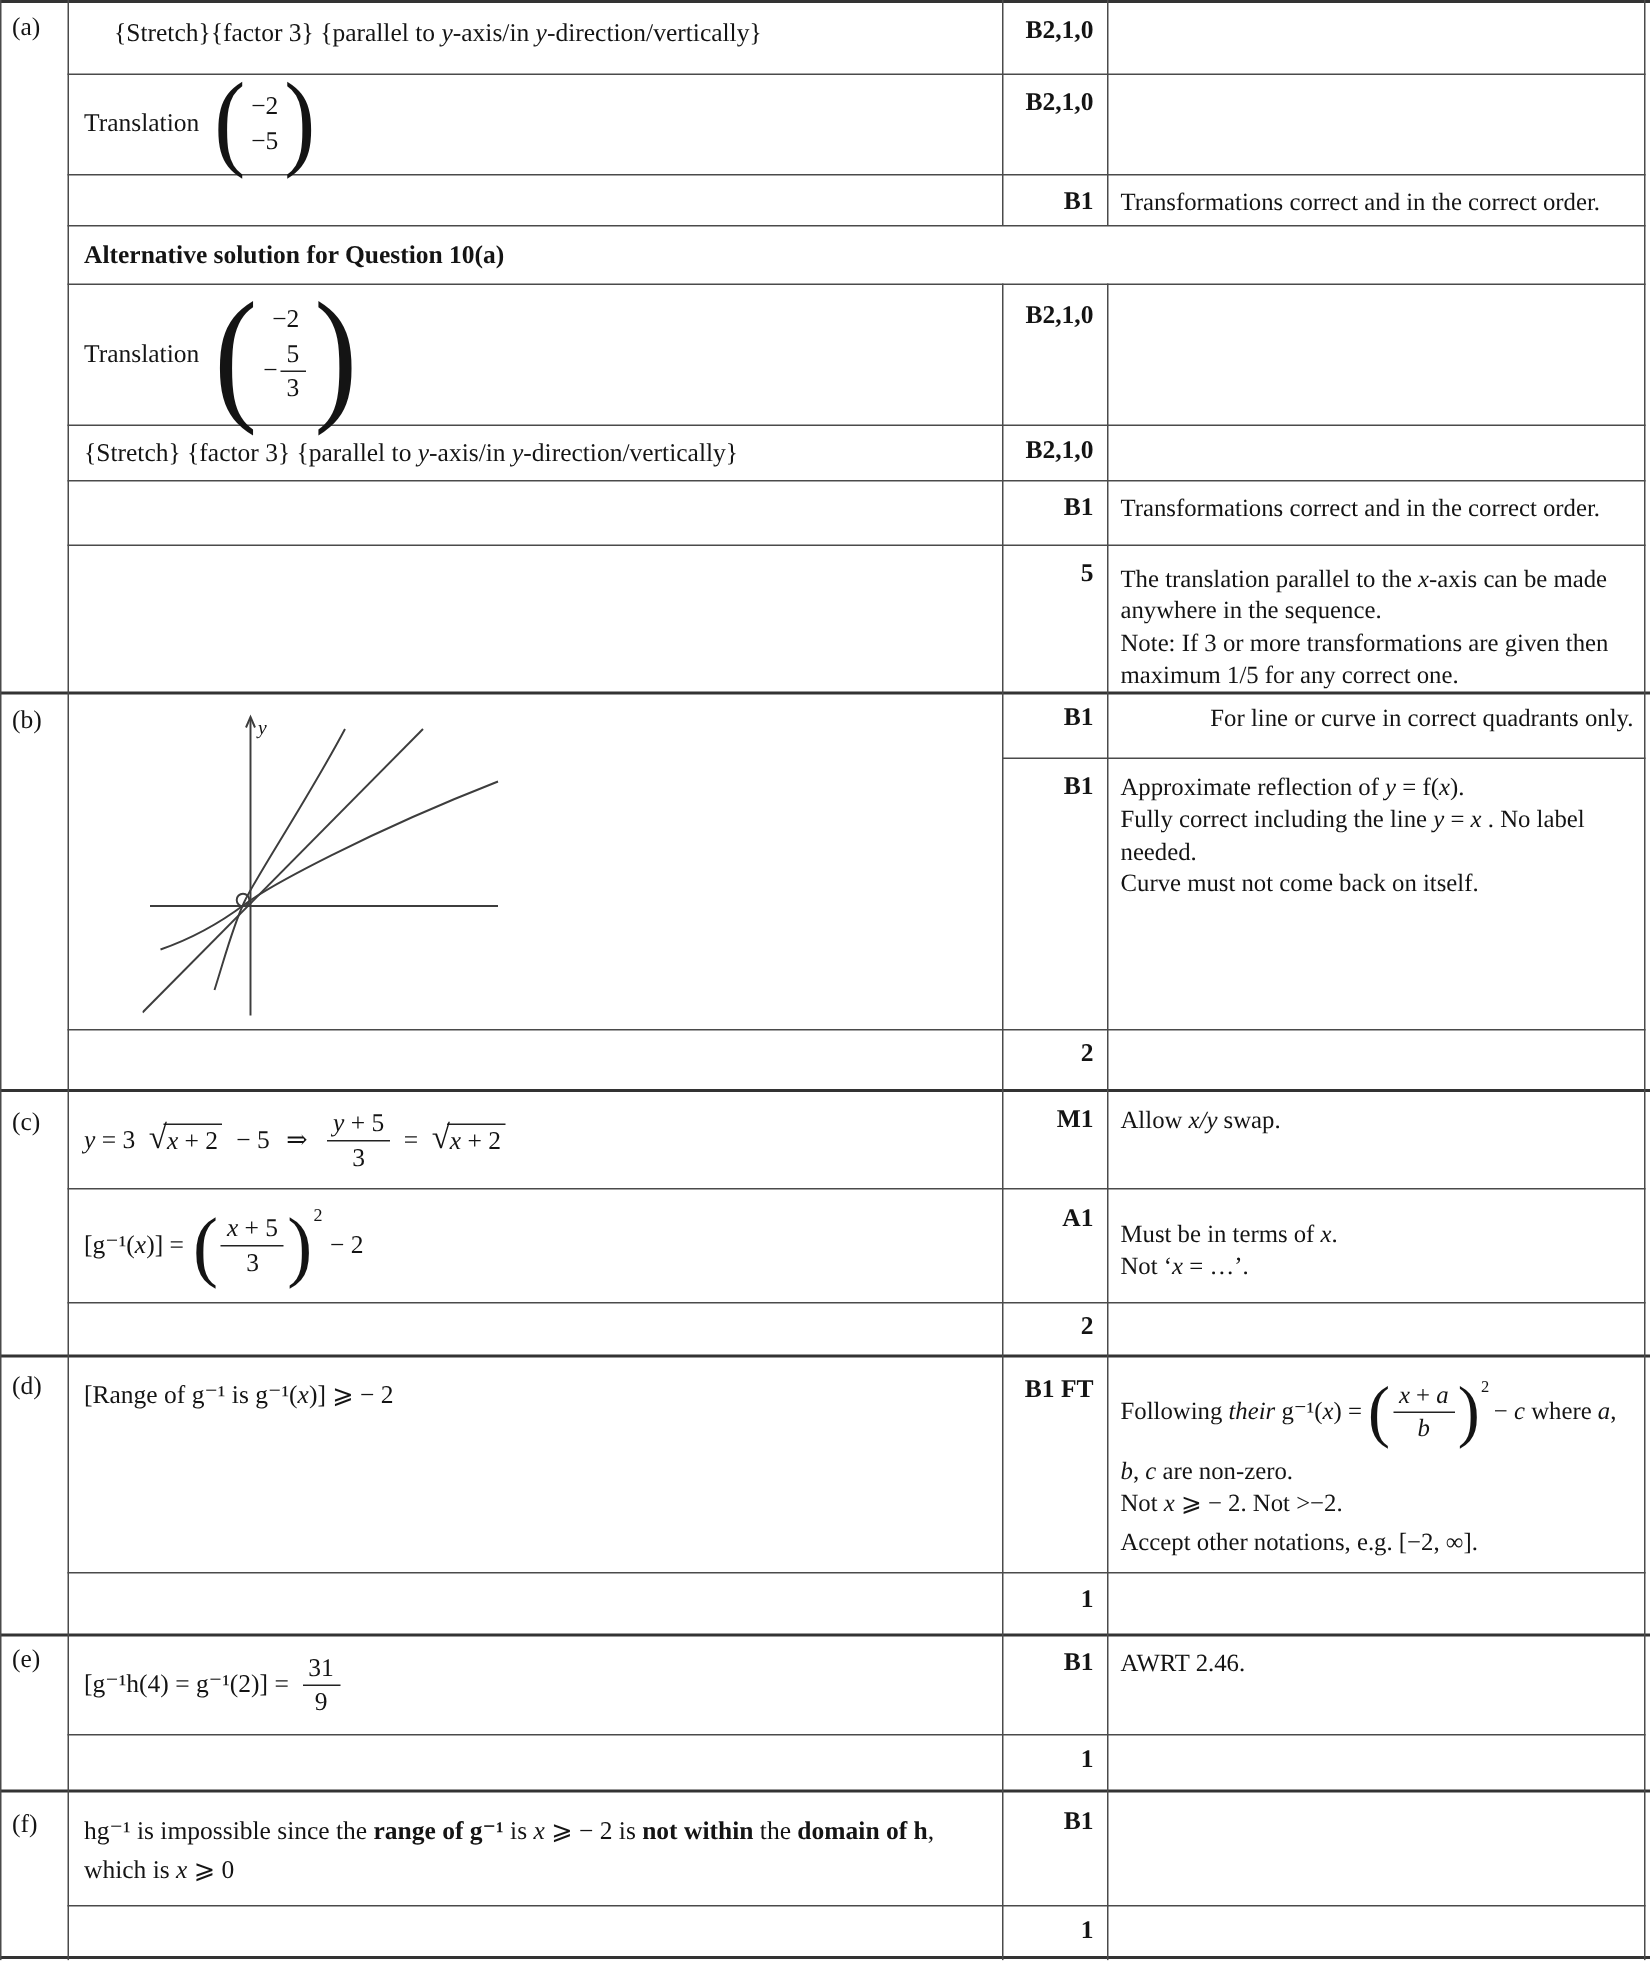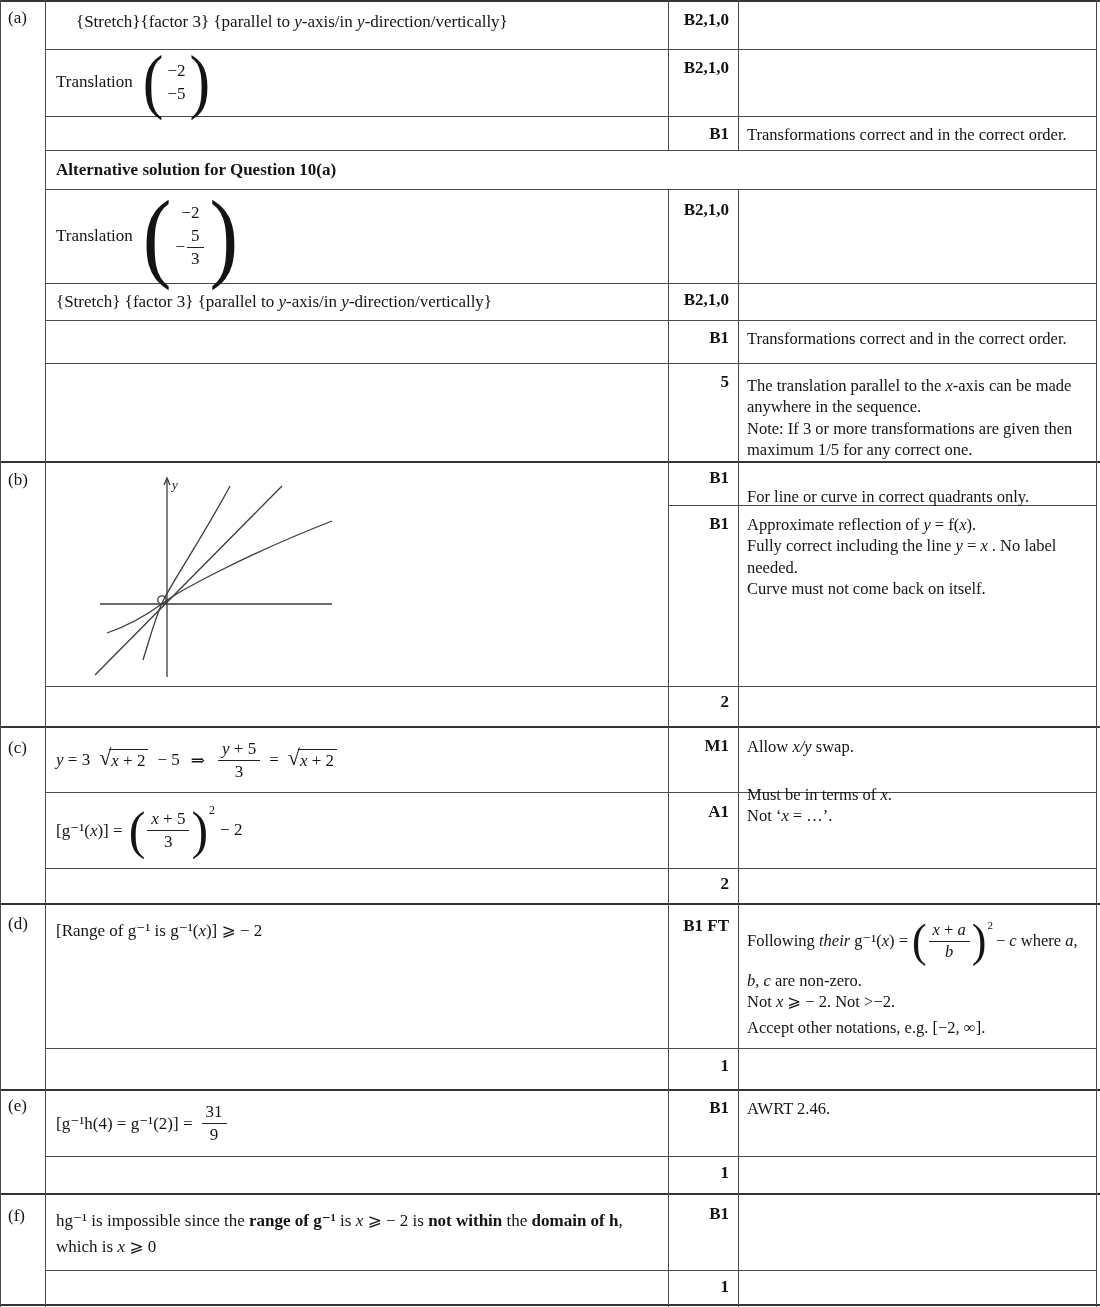--- a/index.html
+++ b/index.html
@@ -137,21 +137,21 @@
       <line x1="5" y1="131" x2="237" y2="131"></line>
       <path d="M 0 202 L 187 13"></path>
       <path d="M 48 187 C 55 165, 60 145, 68 128 S 110 60, 135 13"></path>
       <path d="M 12 160 C 35 152, 52 142, 68 130 S 150 82, 237 48"></path>
       <circle cx="67" cy="127" r="4.2"></circle>
     </g>
   </svg>
   <div class="cell" style="left:172px;top:477px;font-size:13px;font-style:italic;">y</div>
 
   <div class="mark" style="top:468px;">B1</div>
-  <div class="comment" style="top:486px;">For line or curve in correct quadrants only.</div>
+  <div class="comment" style="top:468px;text-align:right;">For line or curve in correct quadrants only.</div>
 
   <div class="mark" style="top:514px;">B1</div>
   <div class="comment lines" style="top:514px;">
     <div>Approximate reflection of <i>y</i> = f(<i>x</i>).</div>
     <div>Fully correct including the line <i>y</i> = <i>x</i> . No label needed.</div>
     <div>Curve must not come back on itself.</div>
   </div>
 
   <div class="mark" style="top:692px;">2</div>
 
@@ -185,21 +185,21 @@
       <span class="frac">
         <span class="num"><i>x</i> + 5</span>
         <span class="den">3</span>
       </span>
       <span class="bp">)</span>
       <sup class="psup">2</sup>
     </span>
     <span>− 2</span>
   </div>
   <div class="mark" style="top:802px;">A1</div>
-  <div class="comment lines" style="top:784px;">
+  <div class="comment lines" style="top:812px;">
     <div>Must be in terms of <i>x</i>.</div>
     <div>Not ‘<i>x</i> = …’.</div>
   </div>
 
   <div class="mark" style="top:874px;">2</div>
 
   <div class="partlabel" style="top:914px;">(d)</div>
 
   <div class="cell" style="left:56px;top:920px;width:600px;">[Range of g⁻¹ is g⁻¹(<i>x</i>)] ⩾ − 2</div>
   <div class="mark" style="top:916px;">B1 FT</div>

